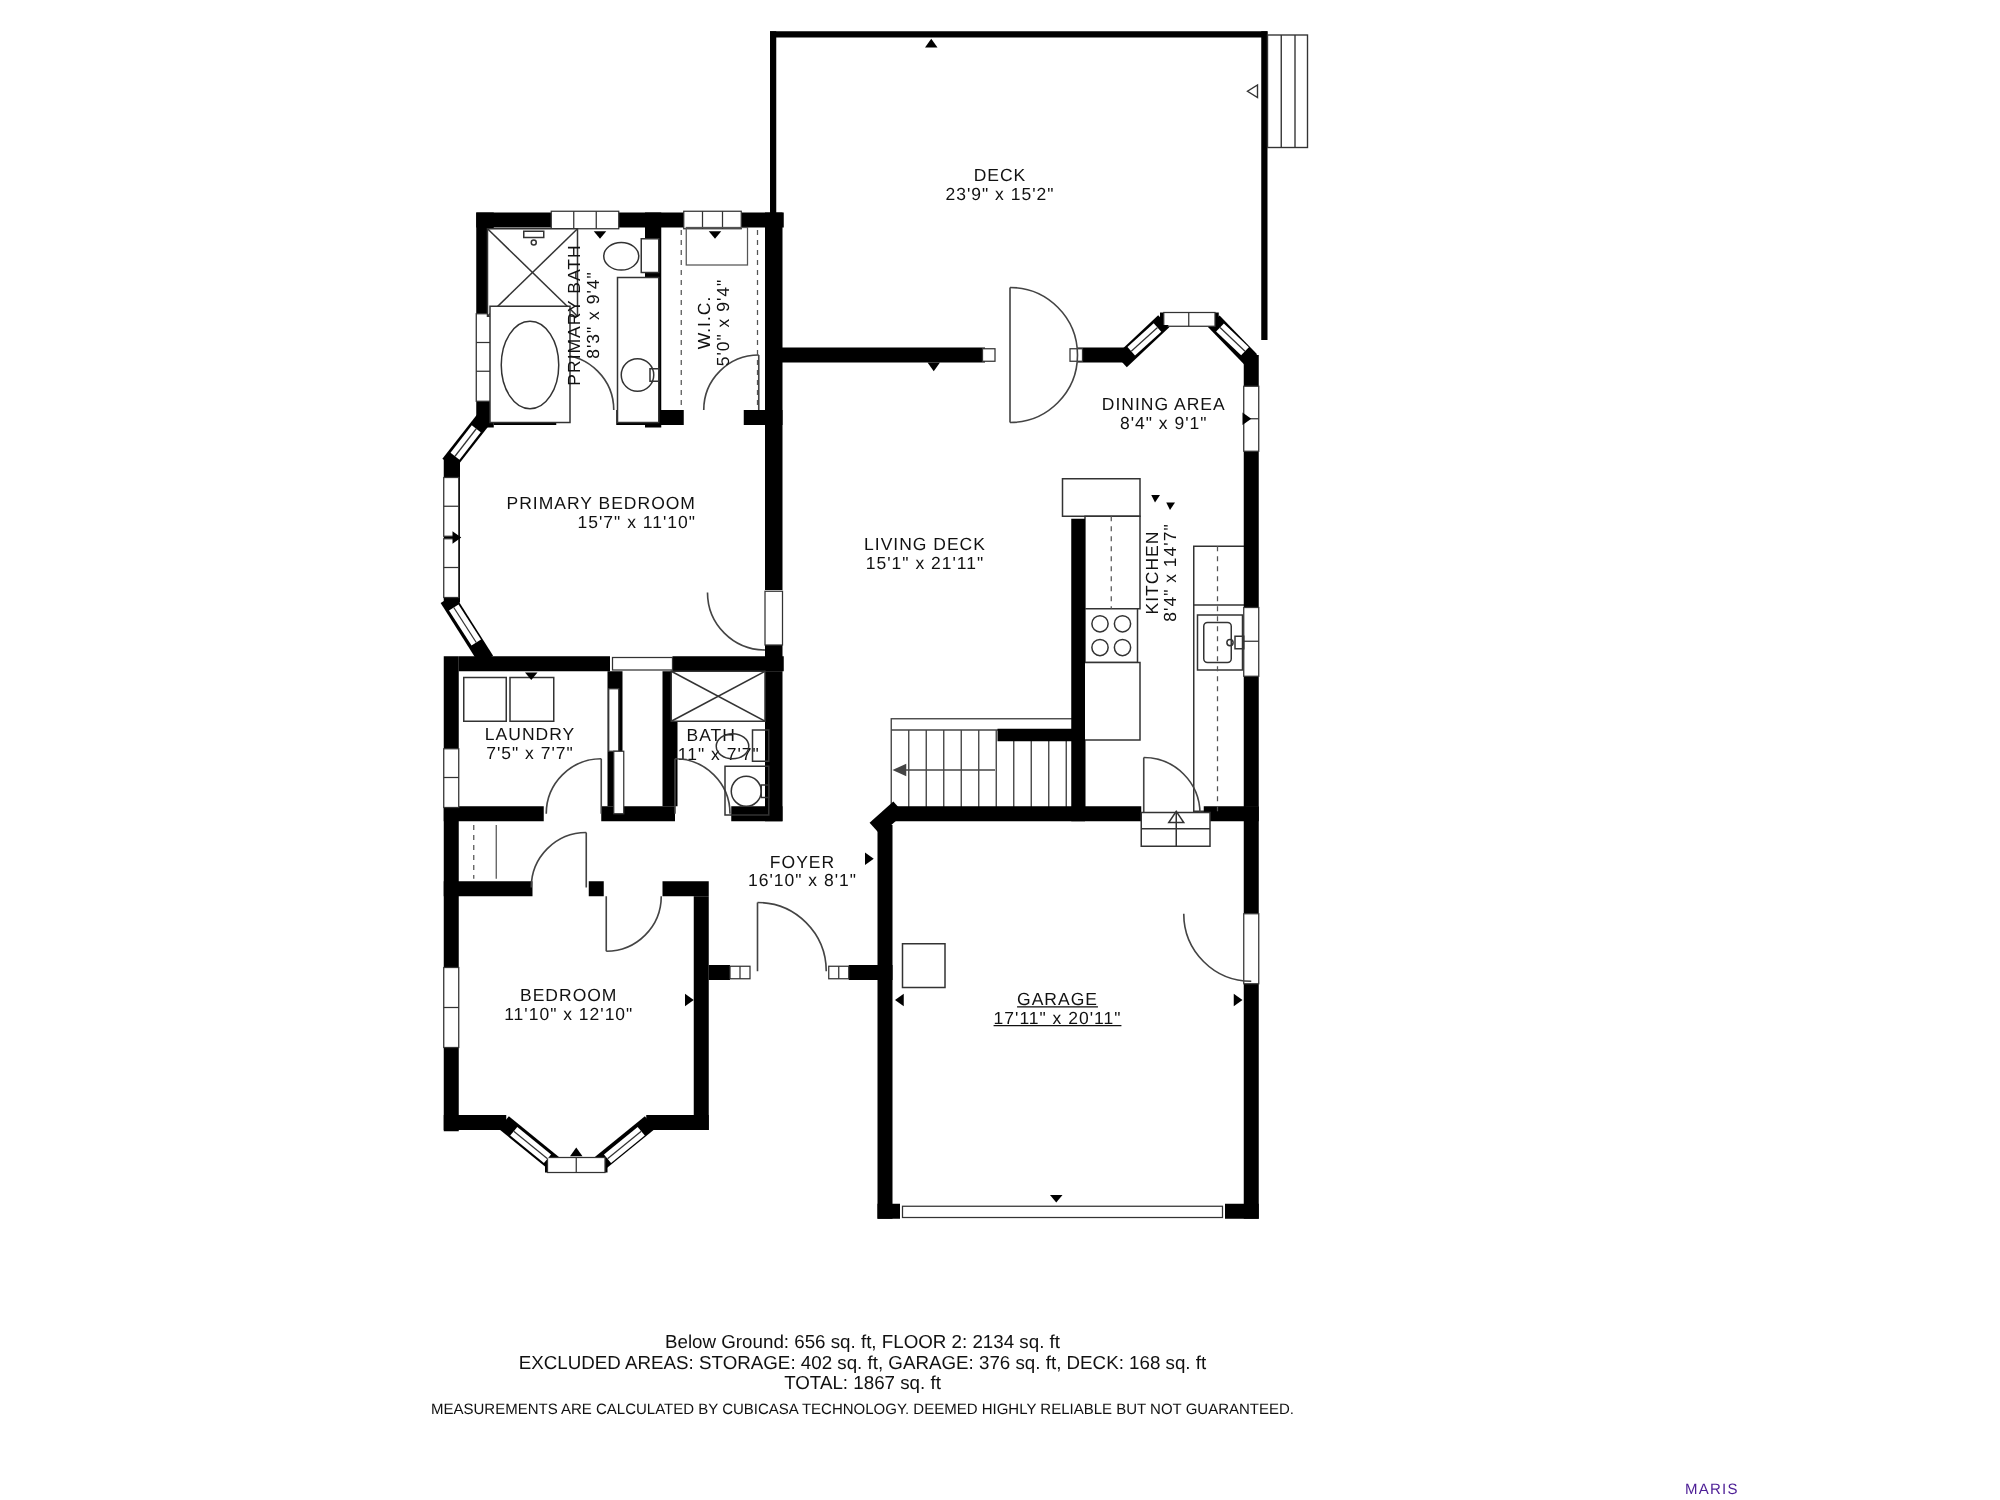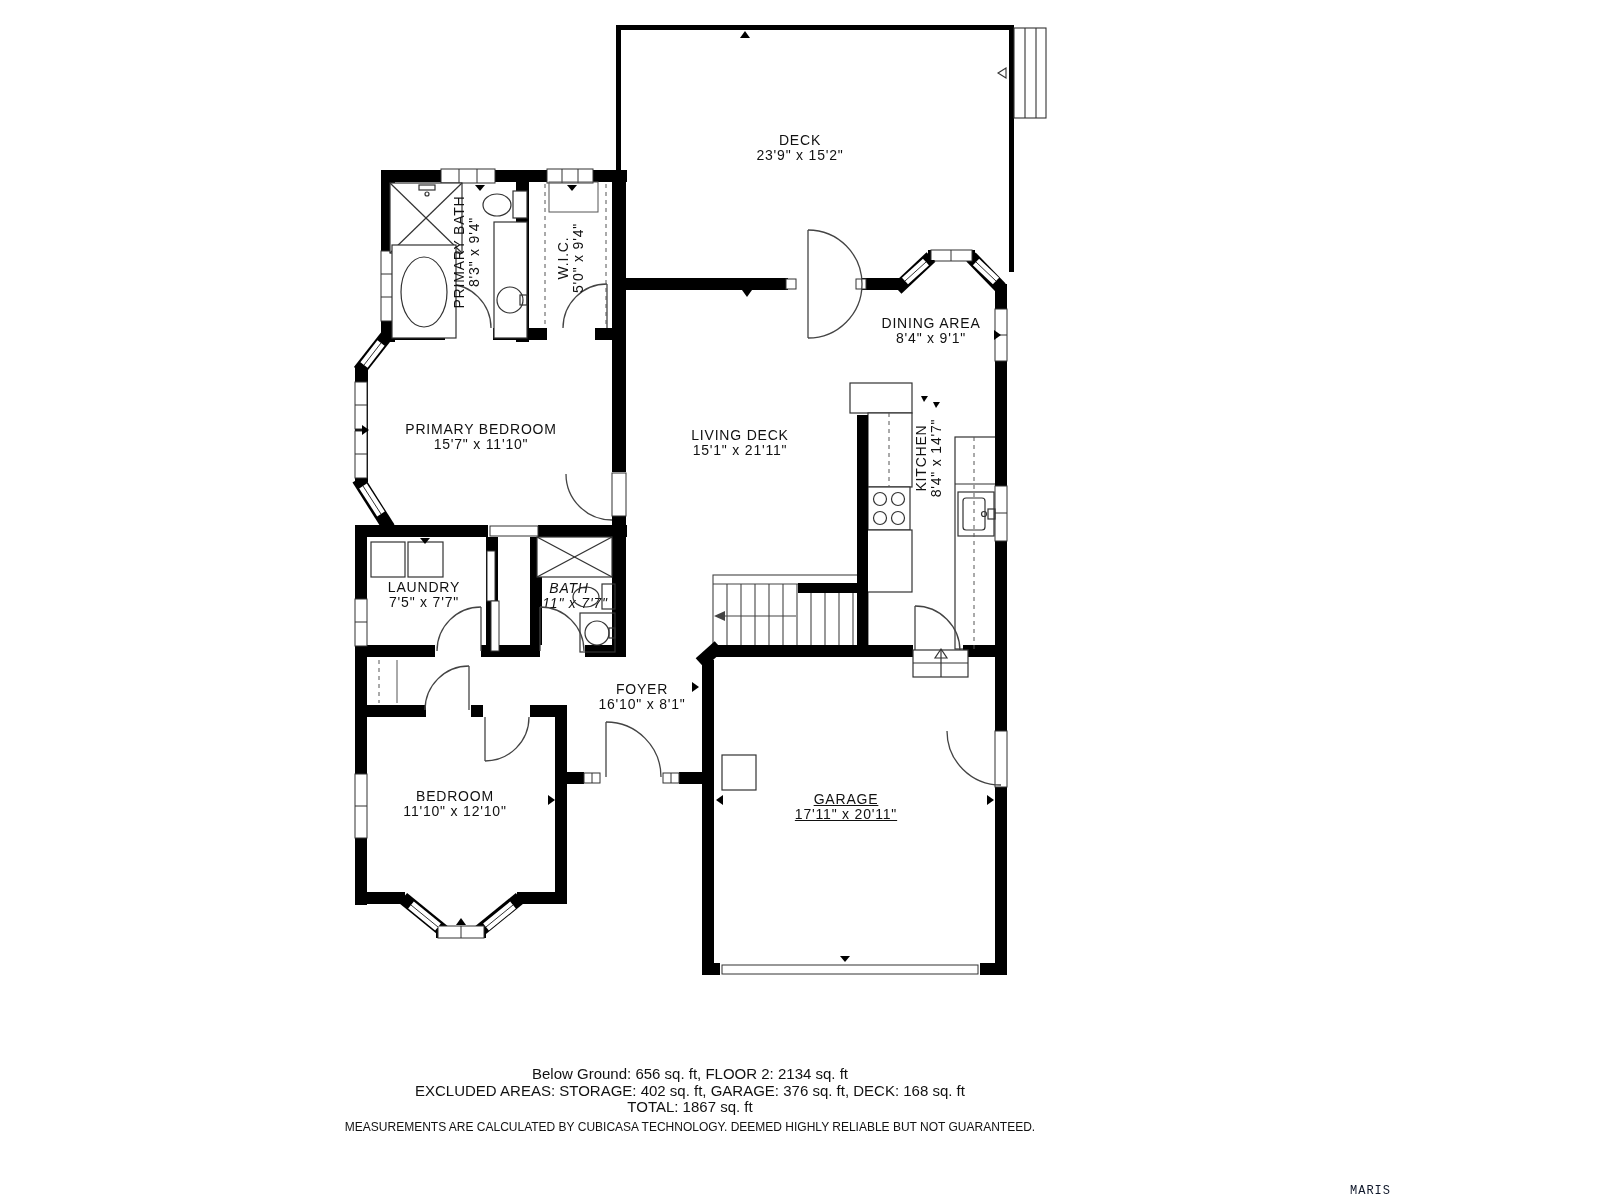--- a/index.html
+++ b/index.html
@@ -12,22 +12,22 @@
   .room-label.rot{transform:translate(-50%,-50%) rotate(-90deg);}
   .room-label.under{z-index:0;}
   .rname,.rdims{white-space:nowrap;}
   .title-block{position:absolute;left:1228px;top:822px;transform:translateX(-50%);
                text-align:center;z-index:2;}
   .title-main{font-size:38px;font-weight:bold;letter-spacing:11px;white-space:nowrap;}
   .title-addr{font-size:26px;letter-spacing:5px;line-height:34px;margin-top:26px;white-space:nowrap;}
   .footer-block{position:absolute;left:690px;top:1066px;transform:translateX(-50%);
                 text-align:center;z-index:2;font-size:15px;line-height:16.5px;white-space:nowrap;}
   .footer-block .disclaimer{font-size:12px;margin-top:3px;}
-  .watermark{position:absolute;right:8px;bottom:2px;font-size:12px;color:#0f172a;
-             letter-spacing:1px;z-index:2;font-family:Liberation Mono, monospace;}
+  .watermark{position:absolute;right:8px;bottom:2px;font-size:12px;color:#4c1d95;
+             letter-spacing:1px;z-index:2;}
 </style>
 </head>
 <body>
 
 <div id="canvas">
 
 <svg id="plan-svg" width="1600" height="1200" viewBox="0 0 1600 1200">
 
   <g fill="#fff" stroke="#444" stroke-width="1.1">
     <rect x="713" y="575" width="155" height="73"></rect>
@@ -298,37 +298,37 @@
     <div class="rdims">8'3" x 9'4"</div>
   </div>
   <div class="room-label rot" style="left:571px;top:258px;">
     <div class="rname">W.I.C.</div>
     <div class="rdims">5'0" x 9'4"</div>
   </div>
   <div class="room-label" style="left:920px;top:331px;margin-left:11px;">
     <div class="rname">DINING AREA</div>
     <div class="rdims">8'4" x 9'1"</div>
   </div>
-  <div class="room-label" style="left:481px;top:437px;">
+  <div class="room-label" style="left:481px;top:410px;text-align:right;">
     <div class="rname">PRIMARY BEDROOM</div>
     <div class="rdims">15'7" x 11'10"</div>
   </div>
   <div class="room-label" style="left:740px;top:443px;">
     <div class="rname">LIVING DECK</div>
     <div class="rdims">15'1" x 21'11"</div>
   </div>
   <div class="room-label rot" style="left:929px;top:458px;">
     <div class="rname">KITCHEN</div>
     <div class="rdims">8'4" x 14'7"</div>
   </div>
   <div class="room-label" style="left:424px;top:595px;">
     <div class="rname">LAUNDRY</div>
     <div class="rdims">7'5" x 7'7"</div>
   </div>
-  <div class="room-label under" style="left:569px;top:596px;font-style:italic;">
+  <div class="room-label under" style="left:569px;top:596px;">
     <div class="rname">BATH</div>
     <div class="rdims">4'11" x 7'7"</div>
   </div>
   <div class="room-label" style="left:642px;top:697px;">
     <div class="rname">FOYER</div>
     <div class="rdims">16'10" x 8'1"</div>
   </div>
   <div class="room-label" style="left:455px;top:804px;">
     <div class="rname">BEDROOM</div>
     <div class="rdims">11'10" x 12'10"</div>

